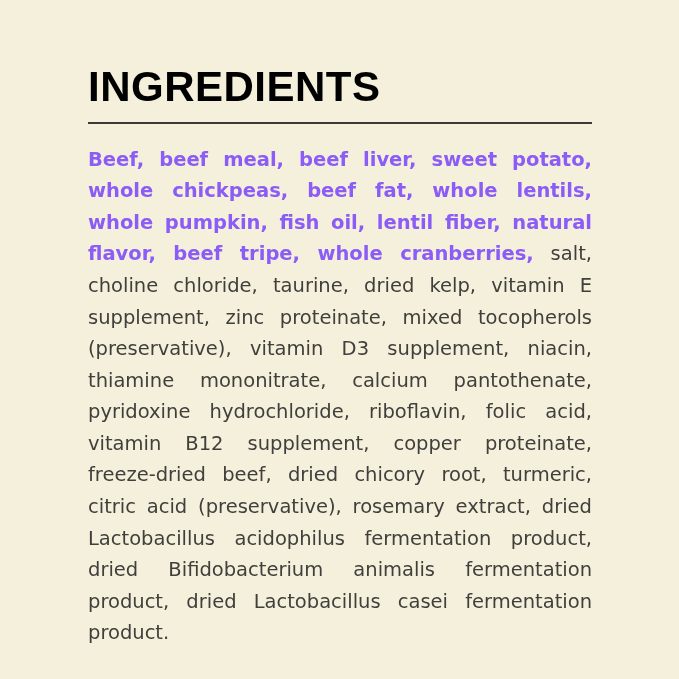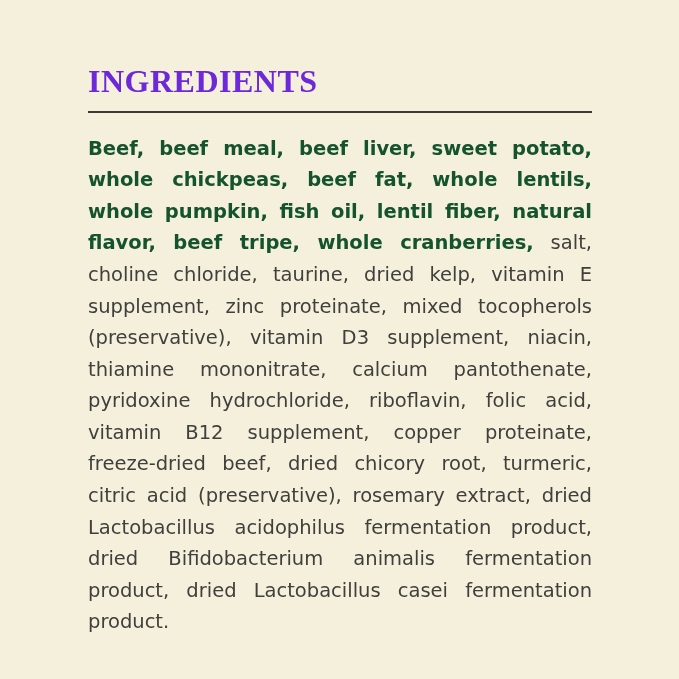--- a/index.html
+++ b/index.html
@@ -13,45 +13,45 @@
     font-family: "DejaVu Sans", sans-serif;
     overflow: hidden;
   }
   .panel {
     position: absolute;
     left: 88px;
     top: 64px;
     width: 504px;
   }
   .heading {
-    font-family: Liberation Serif, serif;
+    font-family: Liberation Sans, sans-serif;
     font-weight: bold;
-    font-size: 32px;
+    font-size: 42px;
     letter-spacing: 0.5px;
-    color: #6d28d9;
+    color: #000000;
     margin: 0 0 12px 0;
     line-height: 1.1;
   }
   .rule {
     height: 2px;
     background: #3a3a36;
     width: 100%;
     margin-bottom: 16px;
   }
   .ingredients {
     font-size: 19.5px;
     line-height: 1.62;
     color: #3f3f3c;
     text-align: justify;
     text-justify: inter-word;
     word-spacing: 0.5px;
   }
   .ingredients .primary {
     font-weight: bold;
-    color: #14532d;
+    color: #8b5cf6;
   }
 </style>
 </head>
 <body>
 
 <div class="panel">
   <h1 class="heading">INGREDIENTS</h1>
   <div class="rule"></div>
   <p class="ingredients"><span class="primary">Beef, beef meal, beef liver, sweet potato, whole chickpeas, beef fat, whole lentils, whole pumpkin, fish oil, lentil fiber, natural flavor, beef tripe, whole cranberries,</span><span class="rest"> salt, choline chloride, taurine, dried kelp, vitamin E supplement, zinc proteinate, mixed tocopherols (preservative), vitamin D3 supplement, niacin, thiamine mononitrate, calcium pantothenate, pyridoxine hydrochloride, riboflavin, folic acid, vitamin B12 supplement, copper proteinate, freeze-dried beef, dried chicory root, turmeric, citric acid (preservative), rosemary extract, dried Lactobacillus acidophilus fermentation product, dried Bifidobacterium animalis fermentation product, dried Lactobacillus casei fermentation product.</span></p>
 </div>

